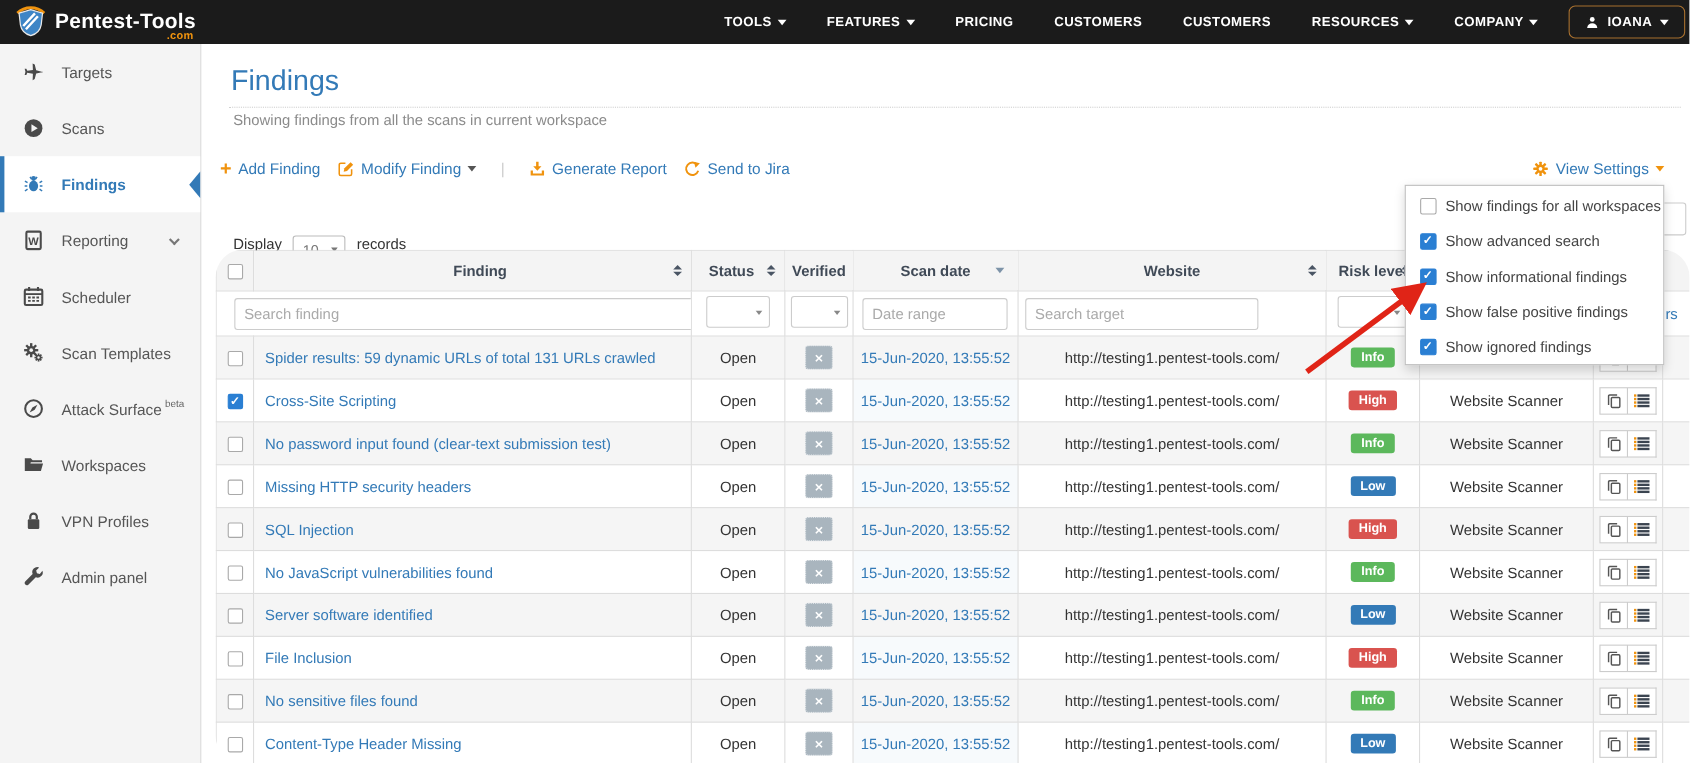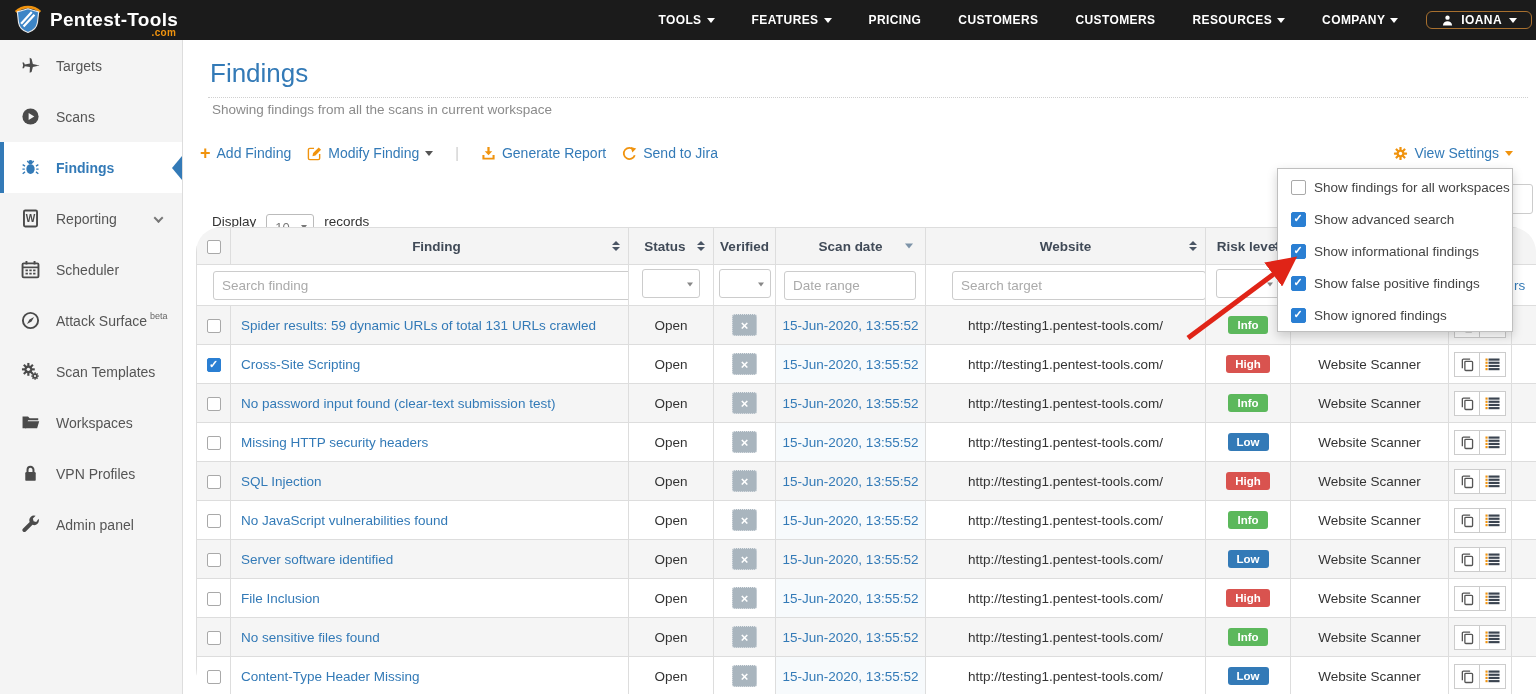--- a/index.html
+++ b/index.html
@@ -7,21 +7,21 @@
   .stage { position:relative; width:1536px; height:694px; overflow:hidden; }
 
   
   .topbar { position:absolute; left:0; top:0; width:1536px; height:40px; background:#1b1b1b; display:flex; align-items:center; z-index:70; }
   .brand { display:flex; align-items:center; gap:8px; padding-left:14px; cursor:pointer; }
   .brand-text { color:#fff; font-weight:bold; font-size:19px; letter-spacing:.3px; position:relative; }
   .brand-tld { color:#f0930e; font-size:10px; font-weight:bold; position:absolute; right:2px; bottom:-7px; }
   .topnav { display:flex; align-items:center; gap:37px; margin-left:auto; margin-right:28px; }
   .nav-item { color:#fff; font-size:12px; font-weight:bold; letter-spacing:.4px; display:flex; align-items:center; gap:5px; cursor:pointer; white-space:nowrap; }
   .tri-down { width:0; height:0; border-left:4px solid transparent; border-right:4px solid transparent; border-top:5px solid currentColor; display:inline-block; }
-  .user-btn { background:none; border:1px solid #a8702f; border-radius:6px; color:#fff; font-weight:bold; font-size:12px; letter-spacing:.4px; height:18px; padding:0 14px; margin-right:4px; display:flex; align-items:center; gap:7px; cursor:pointer; font-family:inherit; }
+  .user-btn { background:none; border:1px solid #a8702f; border-radius:6px; color:#fff; font-weight:bold; font-size:12px; letter-spacing:.4px; height:30px; padding:0 14px; margin-right:4px; display:flex; align-items:center; gap:7px; cursor:pointer; font-family:inherit; }
 
   
   .sidebar { position:absolute; left:0; top:40px; width:183px; height:654px; background:#f4f4f4; border-right:1px solid #ddd; z-index:60; }
   .side-item { position:relative; height:51px; display:flex; align-items:center; color:#555; font-size:14px; cursor:pointer; }
   .side-icon { width:20px; height:20px; display:inline-flex; align-items:center; justify-content:center; margin-left:20px; color:#4a4a4a; flex:none; }
   .side-label { margin-left:16px; }
   .side-item.active { background:#fff; color:#337ab7; border-left:4px solid #337ab7; }
   .side-item.active .side-icon { color:#337ab7; margin-left:16px; }
   .side-item.active .side-label { font-weight:bold; }
   .pennant { position:absolute; right:0; top:50%; transform:translateY(-50%); width:0; height:0; border-top:12px solid transparent; border-bottom:12px solid transparent; border-right:10px solid #337ab7; }
@@ -201,49 +201,49 @@
             <path d="M1.3 6.2h13.4" stroke="currentColor" stroke-width="1.4"></path>
             <path d="M4.6.8v3M11.4.8v3" stroke="currentColor" stroke-width="1.6"></path>
             <path d="M3.8 8.8h2M7 8.8h2M10.2 8.8h2M3.8 11.4h2M7 11.4h2M10.2 11.4h2" stroke="currentColor" stroke-width="1.5"></path>
           </svg>
         </span>
         <span class="side-label">Scheduler</span>
       </div>
       <div class="side-item">
         <span class="side-icon">
           <svg width="19" height="19" viewBox="0 0 16 16">
-            <circle cx="8" cy="8" r="6.4" fill="none" stroke="currentColor" stroke-width="1.6"></circle>
-            <path d="M11 5L8.9 8.9 5 11l2.1-3.9z" fill="currentColor"></path>
-          </svg>
-        </span>
-        <span class="side-label">Attack Surface</span>
-        <span class="beta">beta</span>
-      </div>
-      <div class="side-item">
-        <span class="side-icon">
-          <svg width="19" height="19" viewBox="0 0 16 16">
             <g fill="currentColor">
               <rect x="5.3" y="0.8" width="1.8" height="10.8"></rect>
               <rect x="5.3" y="0.8" width="1.8" height="10.8" transform="rotate(45 6.2 6.2)"></rect>
               <rect x="5.3" y="0.8" width="1.8" height="10.8" transform="rotate(90 6.2 6.2)"></rect>
               <rect x="5.3" y="0.8" width="1.8" height="10.8" transform="rotate(135 6.2 6.2)"></rect>
               <circle cx="6.2" cy="6.2" r="3.3"></circle>
             </g>
             <circle cx="6.2" cy="6.2" r="1.4" fill="#f4f4f4"></circle>
             <g fill="currentColor">
               <rect x="11.2" y="8.7" width="1.3" height="6.2"></rect>
               <rect x="11.2" y="8.7" width="1.3" height="6.2" transform="rotate(45 11.8 11.8)"></rect>
               <rect x="11.2" y="8.7" width="1.3" height="6.2" transform="rotate(90 11.8 11.8)"></rect>
               <rect x="11.2" y="8.7" width="1.3" height="6.2" transform="rotate(135 11.8 11.8)"></rect>
               <circle cx="11.8" cy="11.8" r="2.1"></circle>
             </g>
             <circle cx="11.8" cy="11.8" r=".9" fill="#f4f4f4"></circle>
           </svg>
         </span>
         <span class="side-label">Scan Templates</span>
+      </div>
+      <div class="side-item">
+        <span class="side-icon">
+          <svg width="19" height="19" viewBox="0 0 16 16">
+            <circle cx="8" cy="8" r="6.4" fill="none" stroke="currentColor" stroke-width="1.6"></circle>
+            <path d="M11 5L8.9 8.9 5 11l2.1-3.9z" fill="currentColor"></path>
+          </svg>
+        </span>
+        <span class="side-label">Attack Surface</span>
+        <span class="beta">beta</span>
       </div>
       <div class="side-item">
         <span class="side-icon">
           <svg width="19" height="19" viewBox="0 0 16 16" fill="currentColor">
             <path d="M1.3 3h4.6l1.4 1.5h7.2V6H5.9L4.3 12.8H1.3z"></path>
             <path d="M4.9 7h10.4l-1.7 5.8H3.4z"></path>
           </svg>
         </span>
         <span class="side-label">Workspaces</span>
       </div>
@@ -398,21 +398,21 @@
             <td style="text-align:center;">
               <span class="sel" style="display:inline-block;width:58px;"><span class="tri-down"></span></span>
             </td>
             <td style="text-align:center;">
               <span class="sel" style="display:inline-block;width:52px;"><span class="tri-down"></span></span>
             </td>
             <td style="padding:0 8px;">
               <input class="f-input" style="width: 132px;" placeholder="Date range">
             </td>
             <td style="padding:0 6px;">
-              <input class="f-input" style="width: 254px; margin-left: 20px;" placeholder="Search target">
+              <input class="f-input" style="width: 212px;" placeholder="Search target">
             </td>
             <td style="text-align:center;">
               <span class="sel" style="display:inline-block;width:64px;"><span class="tri-down"></span></span>
             </td>
             <td></td>
             <td></td>
             <td style="text-align:left;padding-left:2px;">
               <span class="frag-link">rs</span>
             </td>
           </tr>

